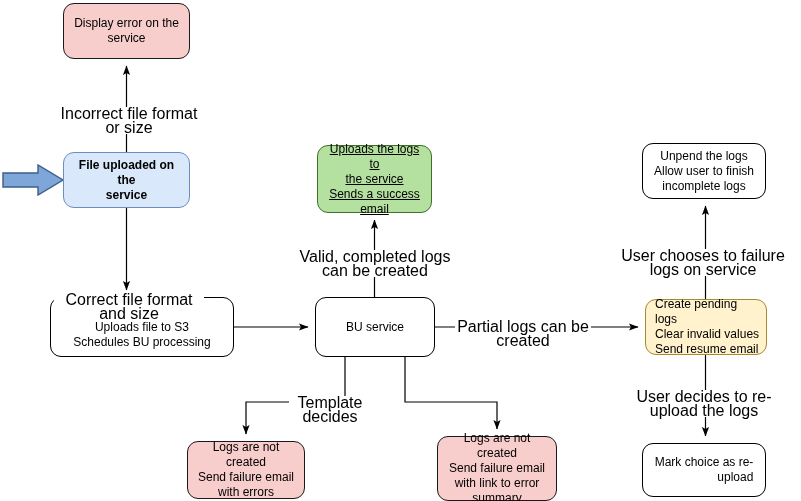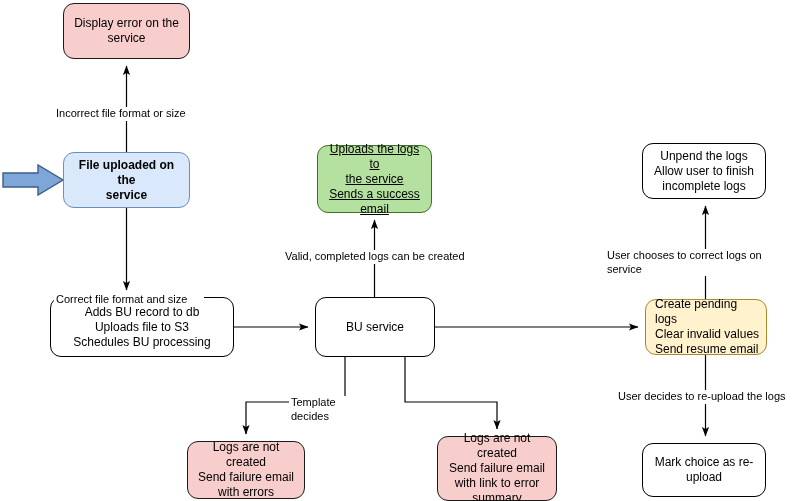--- a/index.html
+++ b/index.html
@@ -47,24 +47,25 @@
   .node.green  { background: #b5e1a0; border-color: #3f6f28; text-decoration: underline; }
   .node.yellow { background: #fff2cc; border-color: #a58a30; }
   .node.plain  { background: #ffffff; border-color: #000000; }
   .node.left-align {
     justify-content: flex-start;
     text-align: left;
     padding-left: 9px;
   }
   .edge-label {
     position: absolute;
-    font-size: 11px;
+    font-size: 16px;
     line-height: 13.5px;
     color: #000000;
     background: #ffffff;
+    text-align: center;
     white-space: pre-line;
     padding: 0 2px;
     box-sizing: border-box;
   }
   .block-arrow {
     position: absolute;
   }
 </style>
 </head>
 <body>
@@ -146,30 +147,31 @@
 summary</div>
 
   <div class="node yellow left-align" style="left:645px; top:299px; width:122px; height:56px;">Create pending logs
 Clear invalid values
 Send resume email</div>
 
   <div class="node plain" style="left:642px; top:143px; width:124px; height:56px;">Unpend the logs
 Allow user to finish
 incomplete logs</div>
 
-  <div class="node plain" style="left:642px; top:443px; width:124px; height:54px;">Mark choice as re-
+  <div class="node plain" style="left:642px; top:443px; width:124px; height:54px;text-align:right;">Mark choice as re-
 upload</div>
 
   <div class="edge-label" style="left:54px; top:107px; width:150px;">Incorrect file format or size</div>
 
   <div class="edge-label" style="left:54px; top:252px; width:150px;margin-top:41px;">Correct file format and size</div>
 
   <div class="edge-label" style="left:283px; top:250px; width:184px;">Valid, completed logs can be created</div>
 
+  <div class="edge-label" style="left:455px; top:320px; width:136px;">Partial logs can be created</div>
 
   <div class="edge-label" style="left:289px; top:396px; width:82px;">Template decides</div>
 
 
-  <div class="edge-label" style="left:605px; top:249px; width:196px;">User chooses to correct logs on service</div>
+  <div class="edge-label" style="left:605px; top:249px; width:196px;">User chooses to failure logs on service</div>
 
   <div class="edge-label" style="left:616px; top:390px; width:176px;">User decides to re-upload the logs</div>
 
 </div>
 
 </body></html>

